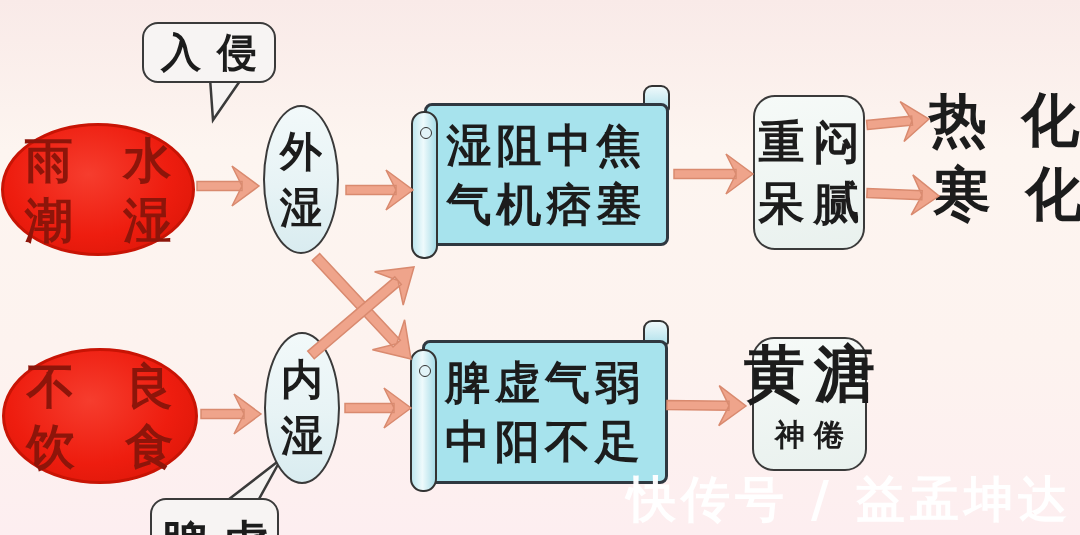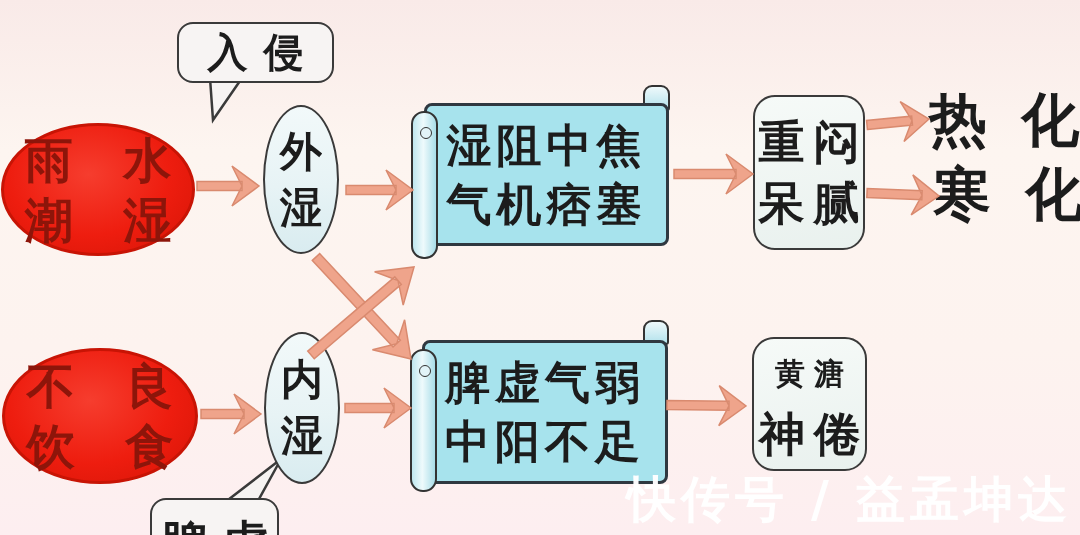--- a/index.html
+++ b/index.html
@@ -85,21 +85,21 @@
 </head>
 <body>
 
 <div id="stage">
 
   <svg class="layer" id="tail-layer">
     <polygon points="210,78 242,78 213,120" fill="#f7f4f3" stroke="#3a3a3a" stroke-width="2.5"></polygon>
     <polygon points="224,503 254,508 281,459" fill="#f6f3f2" stroke="#3a3a3a" stroke-width="2.5"></polygon>
   </svg>
 
-  <div class="node callout" id="callout-invasion" style="left:142px;top:22px;width:157px;height:61px;margin-left:35px;">
+  <div class="node callout" id="callout-invasion" style="left:142px;top:22px;width:134px;height:61px;">
     <span class="txt">入侵</span>
   </div>
 
   <div class="node cause" style="left:1px;top:123px;width:194px;height:133px;">
     <div class="row">雨 水</div>
     <div class="row">潮 湿</div>
   </div>
 
   <div class="node oval" style="left:263px;top:105px;width:76px;height:149px;">
     <span class="ch">外</span>
@@ -136,22 +136,22 @@
   <div class="node scroll-curl-top" style="left:643px;top:320px;width:26px;height:25px;"></div>
   <div class="node scroll-body" style="left:422px;top:340px;width:246px;height:144px;">
     <div class="line">脾虚气弱</div>
     <div class="line">中阳不足</div>
   </div>
   <div class="node scroll-roll" style="left:410px;top:349px;width:27px;height:143px;">
     <span class="curl"></span>
   </div>
 
   <div class="node symbox" style="left:752px;top:337px;width:115px;height:134px;">
-    <div class="line" style="font-size:30px;">黄溏</div>
-    <div class="line" style="font-size:46px;">神倦</div>
+    <div class="line" style="font-size:61px;">黄溏</div>
+    <div class="line" style="font-size:30px;">神倦</div>
   </div>
 
   <div class="node callout" id="callout-pixu" style="left:150px;top:498px;width:129px;height:90px;">
     <span class="txt">脾虚</span>
   </div>
 
   <div class="node watermark" style="left:627px;top:467px;">快传号 / 益孟坤达</div>
 
   <svg class="layer" id="arrow-layer">
       <path d="M 197,190.5 L 242,190.5 L 242,181.5 L 197,181.5 Z M 259,186 L 232,206 L 242,186 L 232,166 Z" fill="#efa48b" stroke="#d98a6f" stroke-width="1.5"></path>

